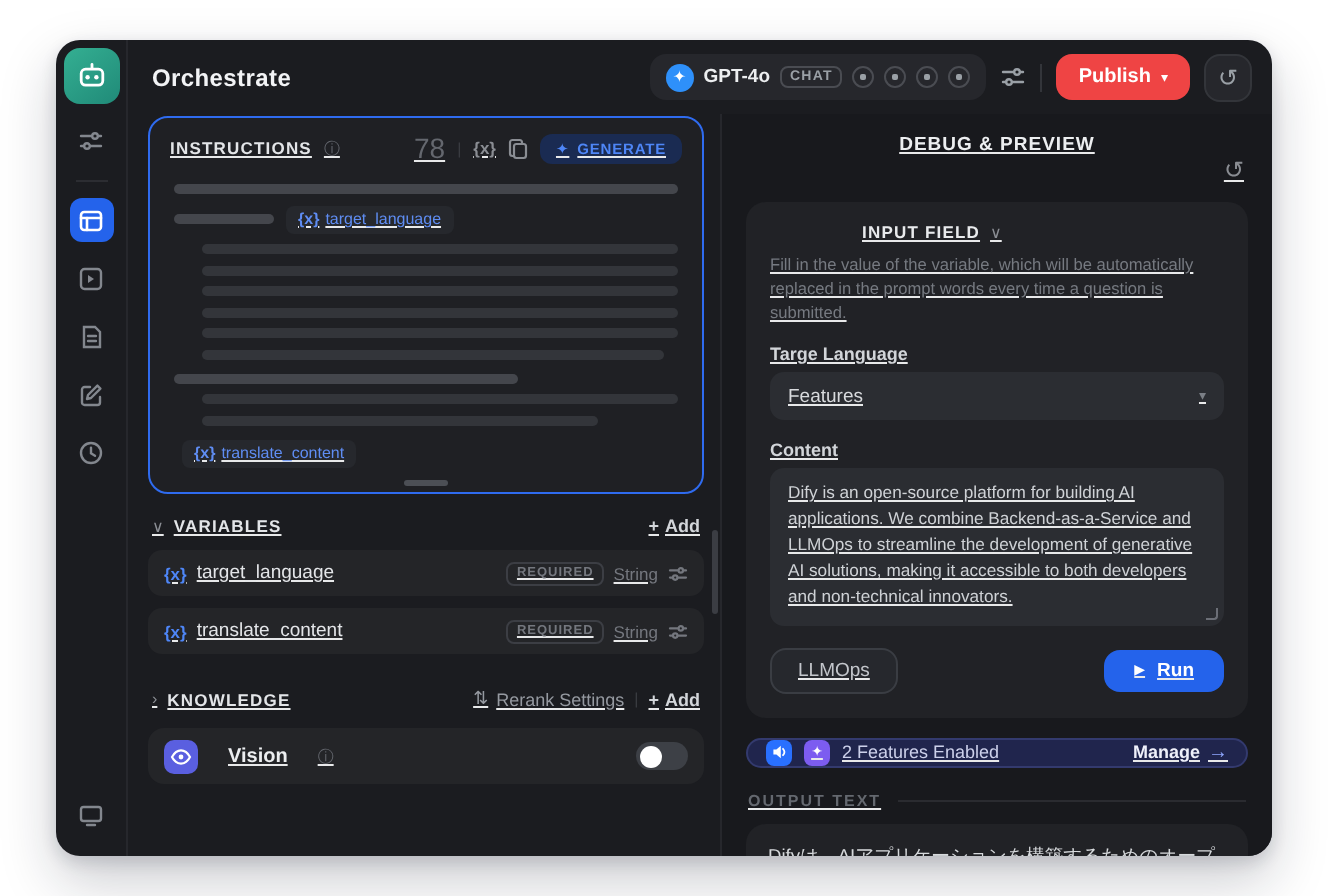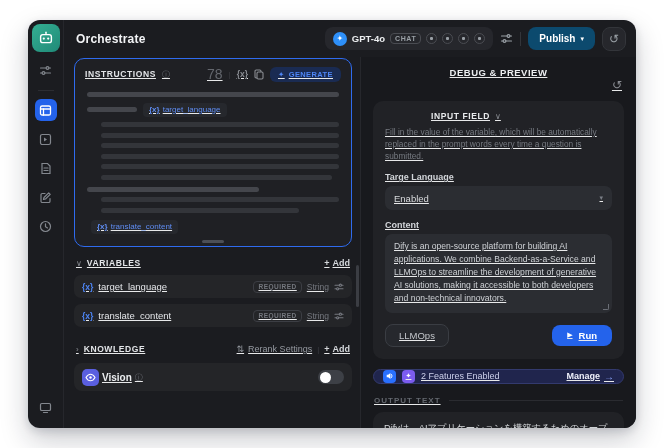--- a/index.html
+++ b/index.html
@@ -29,21 +29,21 @@
                 height:23px; padding:0 8px; cursor:pointer; }
   .provider { width:14px; height:14px; border-radius:50%; background:#2e90fa; color:#fff; font-size:8px;
               display:flex; align-items:center; justify-content:center; }
   .model-name { font-size:9.5px; font-weight:bold; color:#eceef0; }
   .chat-badge { border:1px solid #4a4c52; color:#9aa0a6; font-size:7px; font-weight:bold; letter-spacing:.6px;
                 border-radius:4px; padding:1px 4px; }
   .cap { width:11px; height:11px; border-radius:50%; border:1px solid #4a4c52; position:relative; }
   .cap::after { content:""; position:absolute; left:3px; top:3px; width:3px; height:3px; border-radius:1px; background:#9aa0a6; }
   .tune-icon { color:#9aa0a6; cursor:pointer; }
   .vdiv { width:1px; height:14px; background:#33353a; }
-  .publish { display:flex; align-items:center; gap:5px; background:#0c4a6e; border:none; color:#fff;
+  .publish { display:flex; align-items:center; gap:5px; background:#ef4444; border:none; color:#fff;
              font-family:inherit; font-size:10px; font-weight:bold; border-radius:8px; padding:6px 11px; cursor:pointer; }
   .publish .chev { font-size:7px; }
   .hist { width:24px; height:24px; border-radius:8px; background:#26272c; border:1px solid #33353a; color:#9aa0a6;
           font-size:12px; line-height:1; display:flex; align-items:center; justify-content:center; cursor:pointer; }
 
   
   .content { flex:1; display:flex; min-height:0;text-decoration:underline; }
   .left-col { width:296px; flex-shrink:0; padding:1px 8px 8px 10px; display:flex; flex-direction:column; position:relative; }
   .right-col { flex:1; min-width:0; border-left:1px solid #26272c; background:#18191d; padding:8px 12px 10px; display:flex; flex-direction:column; }
   .left-scrollbar { position:absolute; right:1px; top:208px; width:3px; height:42px; border-radius:2px; background:#3b3d43; }
@@ -80,21 +80,21 @@
   .var-row { height:23px; background:#242528; border-radius:7px; display:flex; align-items:center; gap:5px;
              padding:0 8px; margin-bottom:6px; }
   .var-x { font-size:8.5px; font-weight:bold; color:#4e86f7; }
   .var-name { font-size:9.5px; color:#e3e5e8; }
   .req-pill { border:1px solid #3c3e44; border-radius:4px; color:#74777e; font-size:6.5px; font-weight:bold;
               letter-spacing:.5px; padding:1.5px 4px; }
   .var-type { font-size:8.5px; color:#74777e; }
   .var-gear { color:#74777e; cursor:pointer; }
 
   .vision-panel { margin-top:2px; background:#242528; border-radius:8px; height:28px; display:flex;
-                  align-items:center; gap:3px; padding:0 8px;justify-content:center; }
+                  align-items:center; gap:15px; padding:0 8px;justify-content:center; }
   .vision-ic { width:17px; height:17px; border-radius:5px; background:#5a5fe0; display:flex; align-items:center; justify-content:center; }
   .vision-label { font-size:10px; font-weight:bold; color:#eceef0; }
   .toggle { width:26px; height:14px; border-radius:7px; background:#3d4046; position:relative; cursor:pointer; }
   .toggle .knob { position:absolute; left:1.5px; top:1.5px; width:11px; height:11px; border-radius:50%; background:#fff; }
 
   
   .dbg-head { display:flex; align-items:center; margin:2px 2px 9px;flex-direction:column; }
   .dbg-title { font-size:9.5px; font-weight:bold; letter-spacing:.5px; color:#eceef0; }
   .refresh-ic { margin-left:auto; color:#8a8d93; font-size:12px; cursor:pointer; }
   .input-card { background:#212226; border-radius:10px; padding:10px 12px 12px; }
@@ -385,21 +385,21 @@
 
         <div class="input-card">
           <div class="if-head">
             <span class="if-title">INPUT FIELD</span>
             <span class="sec-chev">∨</span>
           </div>
           <div class="if-desc">Fill in the value of the variable, which will be automatically replaced in the prompt words every time a question is submitted.</div>
 
           <div class="fld-label">Targe Language</div>
           <div class="select">
-            <span class="select-val">Enabled</span>
+            <span class="select-val">Features</span>
             <span class="sel-chev">▾</span>
           </div>
 
           <div class="fld-label">Content</div>
           <div class="textarea">
             <span>Dify is an open-source platform for building AI applications. We combine Backend-as-a-Service and LLMOps to streamline the development of generative AI solutions, making it accessible to both developers and non-technical innovators.</span>
             <span class="resize-corner"></span>
           </div>
 
           <div class="btn-row">

